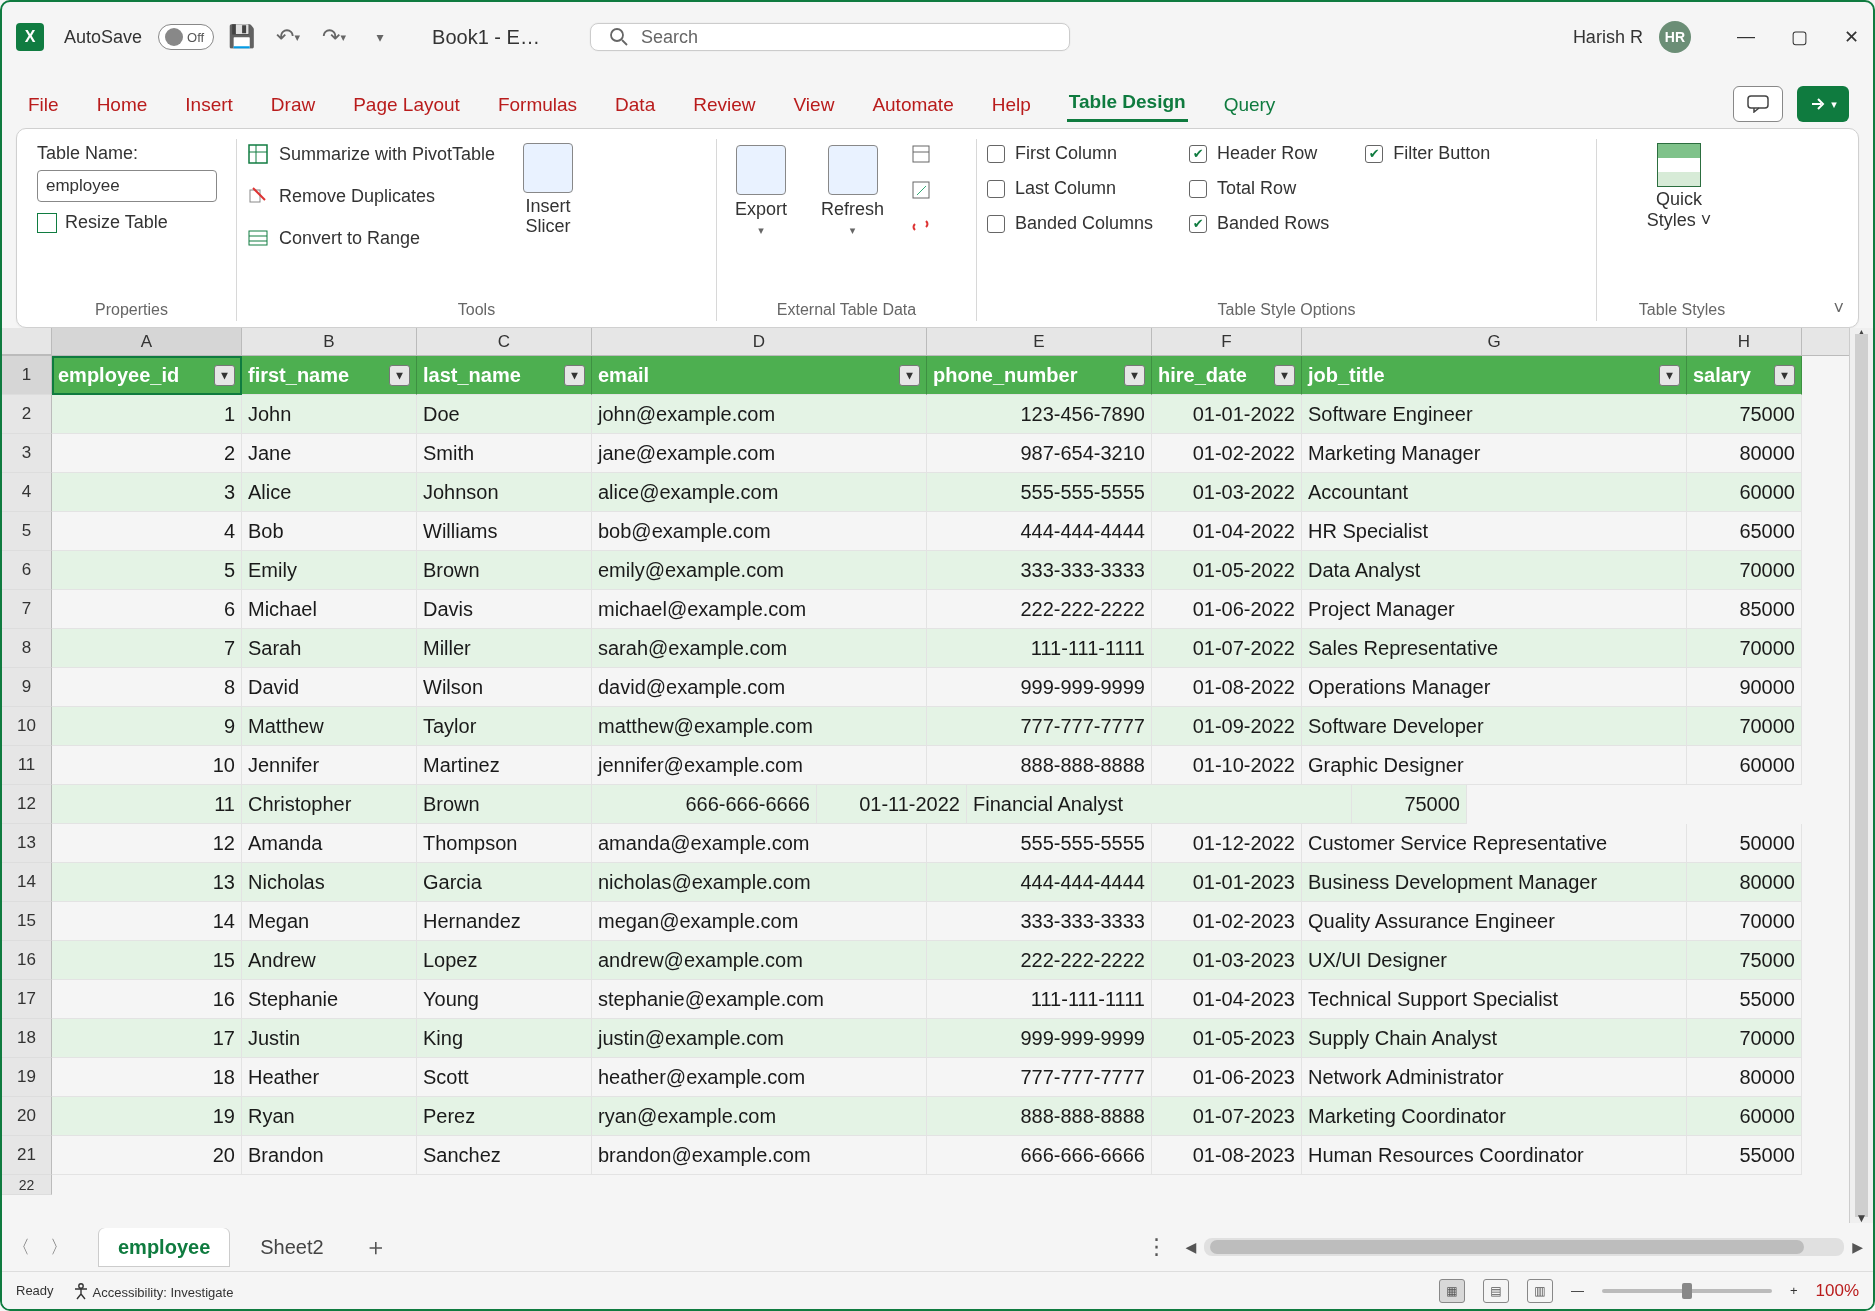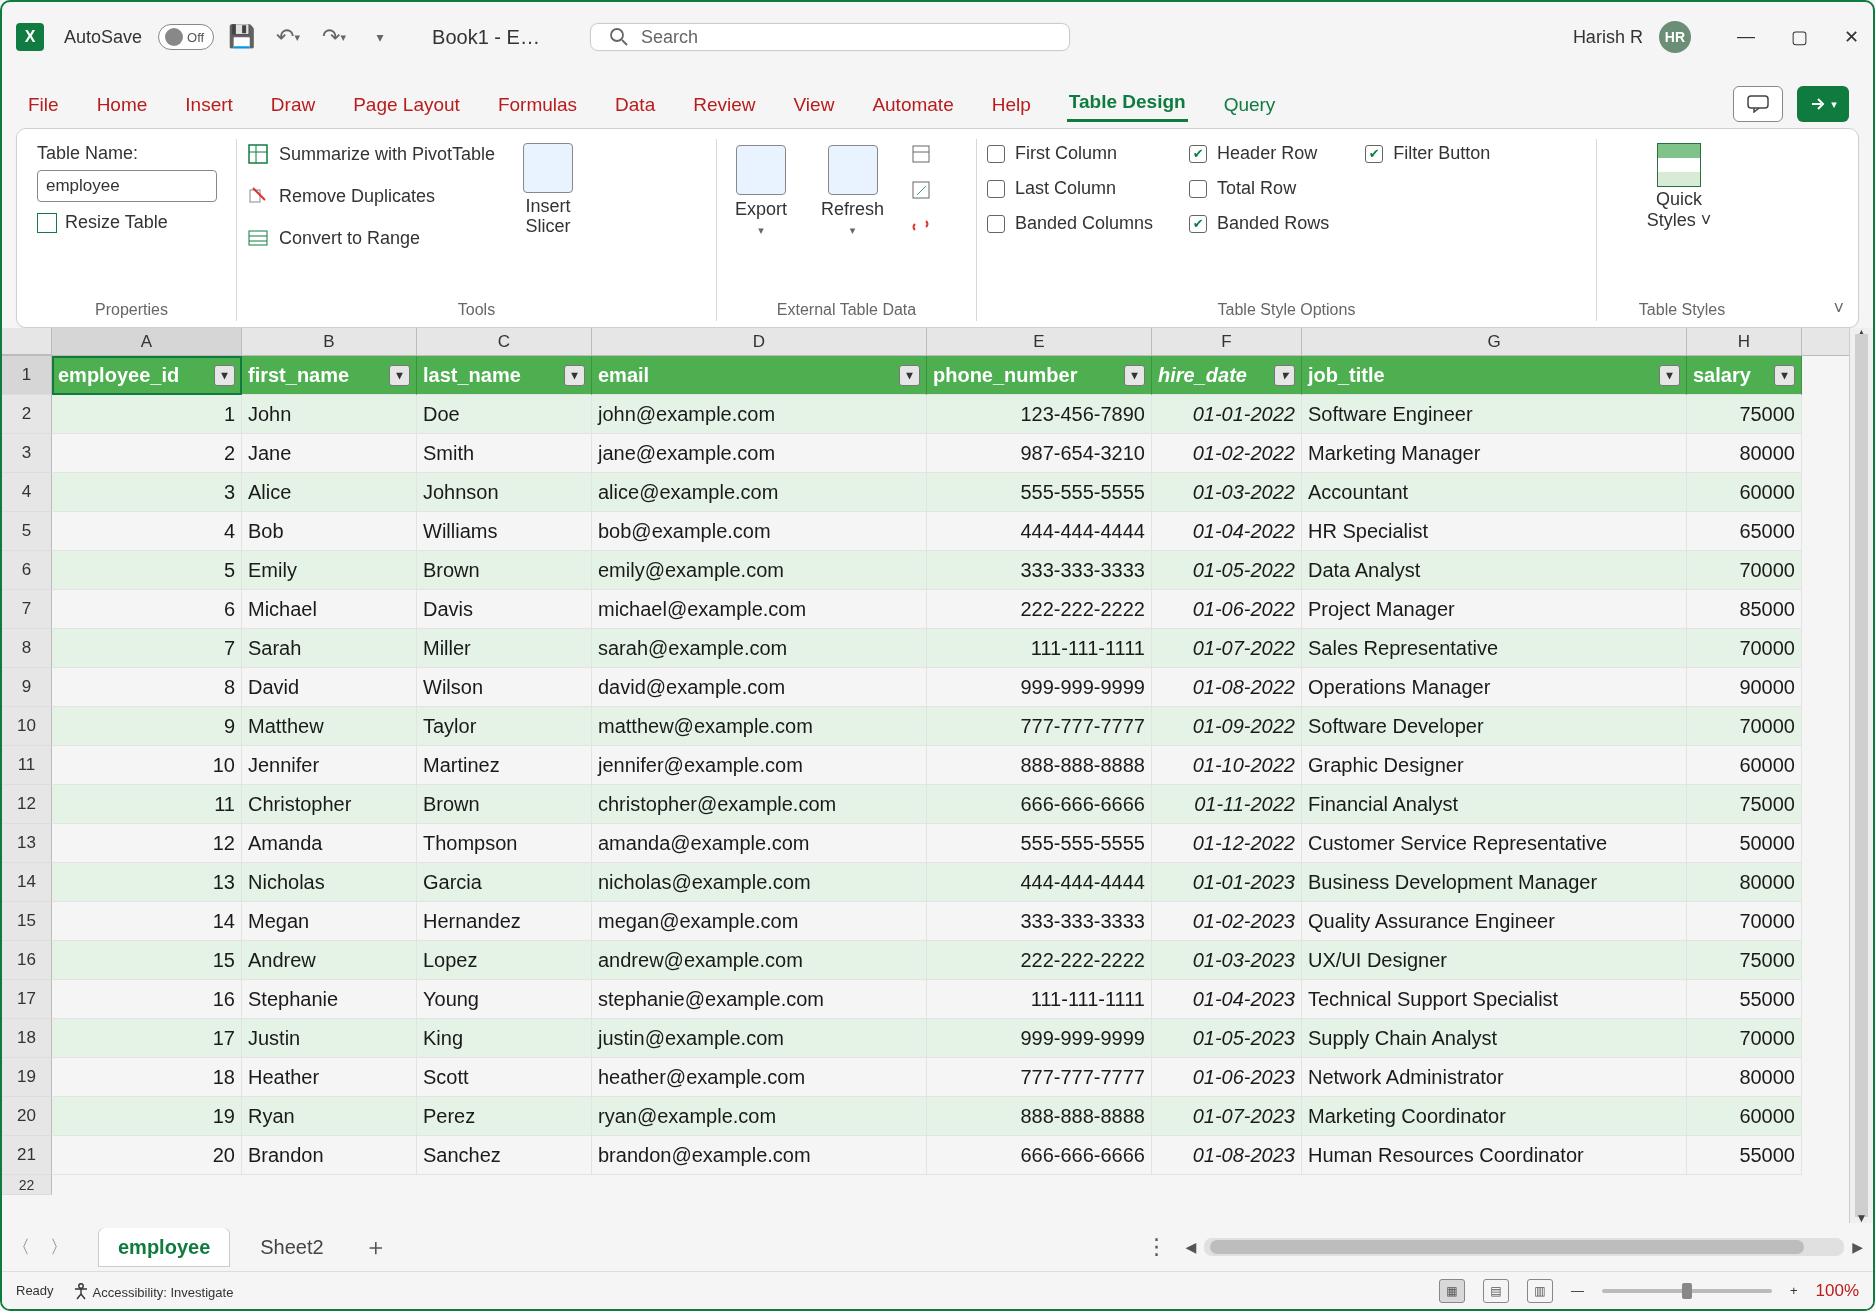--- a/index.html
+++ b/index.html
@@ -67,21 +67,21 @@
 .grid-main{display:flex; flex-direction:column; flex:1;}
 .row{display:flex; height:39px; align-items:stretch;}
 .row-h{width:50px; background:#e6e6e6; border-right:1px solid #bbb; border-bottom:1px solid #ddd; display:flex; align-items:center; justify-content:center; font-size:17px; color:#333;}
 .row-h.sel{background:#d6d6d6;}
 .cell{border-right:1px solid #e3e3e3; border-bottom:1px solid #e3e3e3; display:flex; align-items:center; padding:0 6px; font-size:20px; color:#1a1a1a; overflow:hidden; white-space:nowrap;}
 .tbl-header .cell{background:#4daf50; color:#fff; font-weight:600; border-right:1px solid #3e9042;}
 .tbl-header .row-h{background:#d6d6d6;}
 .filter-btn{margin-left:auto; width:21px; height:21px; background:#e6e6e6; border:1px solid #777; border-radius:3px; display:flex; align-items:center; justify-content:center; font-size:12px; color:#333;}
 .row.banded .cell{background:#e4f3e5;}
 .sel-cell{outline:2px solid #0f7b3f; outline-offset:-2px;}
-.c-id{width:190px;} .c-fn{width:175px;} .c-ln{width:175px;} .c-em{width:335px;} .c-ph{width:225px;} .c-hd{width:150px;font-style:italic;} .c-jt{width:385px;} .c-sl{width:115px;}
+.c-id{width:190px;} .c-fn{width:175px;} .c-ln{width:175px;} .c-em{width:335px;} .c-ph{width:225px;} .c-hd{width:150px;} .c-jt{width:385px;} .c-sl{width:115px;}
 .c-id.cell, .c-sl.cell{justify-content:flex-end;}
 .c-ph.cell{justify-content:flex-end;}
 .c-hd.cell{justify-content:flex-end;}
 .vscroll{width:24px; background:#efefef; border-left:1px solid #ccc; position:relative;}
 .vscroll .thumb{position:absolute; top:6px; bottom:6px; left:5px; right:5px; background:#cfcfcf;}
 .vscroll .arrow{position:absolute; left:0; right:0; text-align:center; font-size:12px; color:#444;}
 .vscroll .arrow.up{top:-2px;} .vscroll .arrow.down{bottom:-2px;}
 
 
 .sheet-bar{height:48px; background:#f5f5f5; display:flex; align-items:center; padding:0 10px; gap:10px;}
@@ -480,21 +480,20 @@
             <div class="cell c-ph">888-888-8888</div>
             <div class="cell c-hd">01-10-2022</div>
             <div class="cell c-jt">Graphic Designer</div>
             <div class="cell c-sl">60000</div>
           </div>
           <div class="row banded">
             <div class="row-h">12</div>
             <div class="cell c-id">11</div>
             <div class="cell c-fn">Christopher</div>
             <div class="cell c-ln">Brown</div>
-            <div class="cell c-em">christopher@example.com</div>
             <div class="cell c-ph">666-666-6666</div>
             <div class="cell c-hd">01-11-2022</div>
             <div class="cell c-jt">Financial Analyst</div>
             <div class="cell c-sl">75000</div>
           </div>
           <div class="row">
             <div class="row-h">13</div>
             <div class="cell c-id">12</div>
             <div class="cell c-fn">Amanda</div>
             <div class="cell c-ln">Thompson</div>

